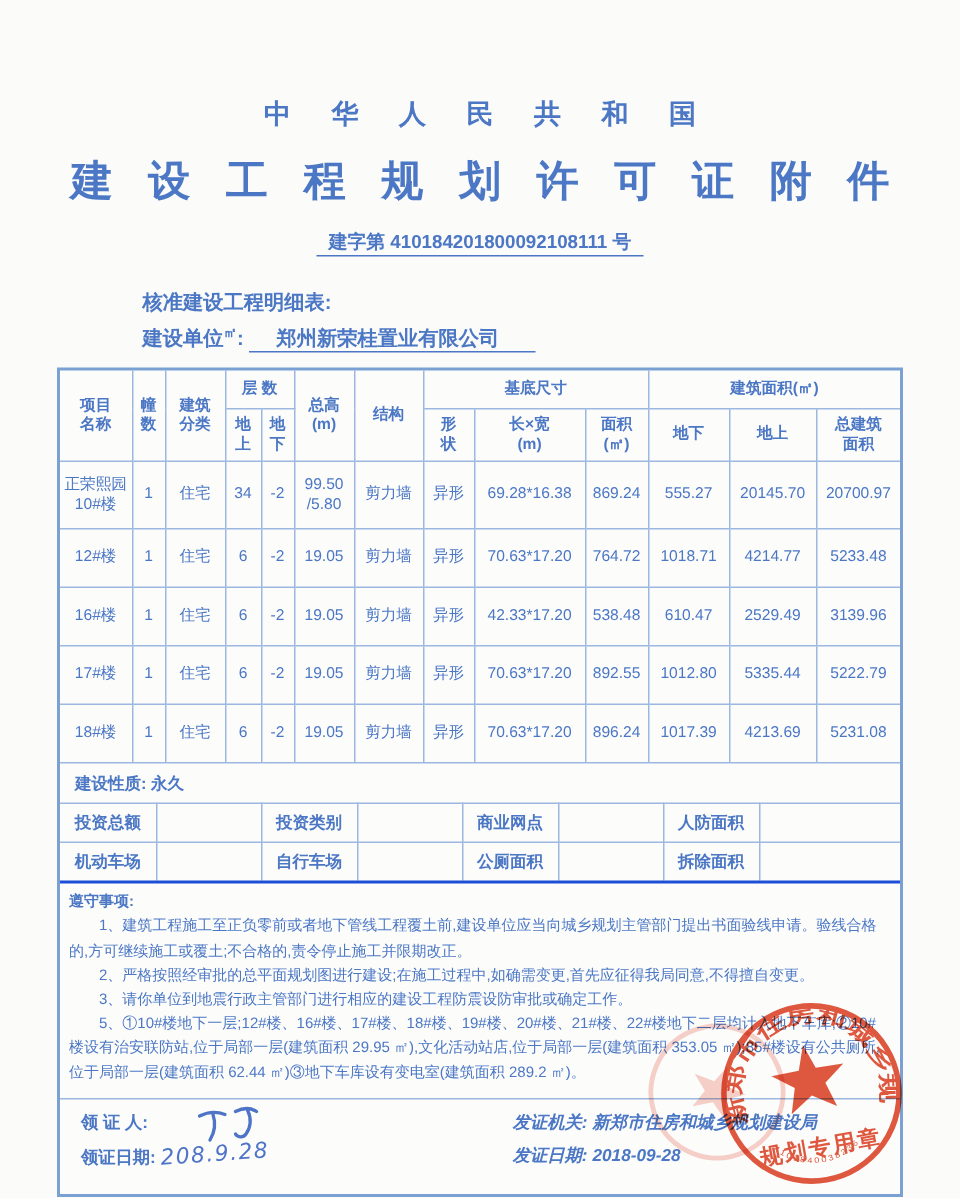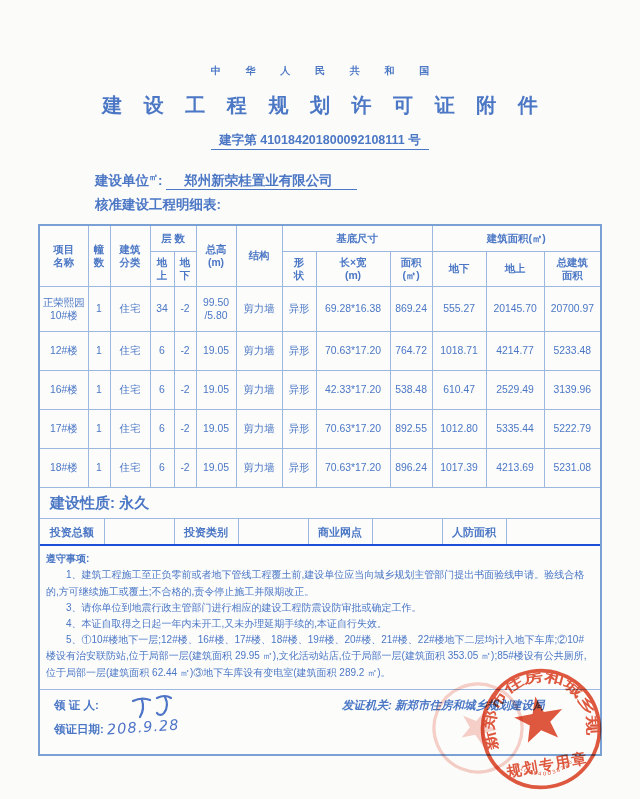--- a/index.html
+++ b/index.html
@@ -2,41 +2,41 @@
 <html><head>
 <meta charset="utf-8">
 <style>
   html,body{margin:0;padding:0;}
   body{
     width:640px;height:799px;position:relative;overflow:hidden;
     background:#fbfbf9;color:#4b77c5;
     font-family:"Liberation Sans",sans-serif;
   }
   .center{text-align:center;}
-  .country{padding-top:64px;font-size:10px;font-weight:bold;letter-spacing:11px;text-indent:11px;}
-  .title{margin-top:14px;font-size:20px;font-weight:bold;letter-spacing:8px;text-indent:8px;}
+  .country{padding-top:64px;font-size:18px;font-weight:bold;letter-spacing:11px;text-indent:11px;}
+  .title{margin-top:14px;font-size:28px;font-weight:bold;letter-spacing:8px;text-indent:8px;}
   .docno{margin-top:13px;font-size:12.5px;font-weight:bold;}
   .docno span{border-bottom:1.5px solid #4b77c5;padding:0 8px 2px;}
   .unit{margin:20px 0 0 95px;font-size:13.5px;font-weight:bold;line-height:1.75;}
   .unit sup{font-size:9px;}
   .uline{border-bottom:1.5px solid #4b77c5;padding:0 24px 1px 18px;}
   .doc-box{margin:8px 0 0 38px;width:560px;border:2px solid #7ba1d4;background:rgba(255,255,255,.4);}
   table{border-collapse:collapse;width:100%;table-layout:fixed;}
   td,th{border:1px solid #9db8e0;font-size:10.4px;text-align:center;vertical-align:middle;
         padding:1px;white-space:pre-line;word-break:break-all;line-height:1.3;color:#4b77c5;}
   th{font-weight:bold;margin-top:24px;}
   .main-table tr.h1 th{height:23px;}
   .main-table tr.h2 th{height:32px;}
   .main-table tr.r td{height:36px;}
   .main-table tr.r1 td{height:42px;}
   .main-table{border-style:hidden;}
   .info-table{border-style:hidden;border-top:1px solid #9db8e0;}
   .info-table td{height:23px;font-size:11px;}
   .info-table td.lbl{font-weight:bold;margin-left:47px;}
-  .nature{display:flex;border-top:1px solid #9db8e0;padding:6px 8px 5px 10px;font-size:15px;font-weight:bold;}
+  .nature{display:flex;border-top:1px solid #9db8e0;padding:6px 8px 5px 10px;font-size:11px;font-weight:bold;}
   .nature .nleft{width:212px;}
   .notes{padding:5px 8px 8px 6px;font-size:10px;line-height:1.62;border-top:2px solid #1d4ed8;}
   .notes p{margin:0;text-indent:2em;}
   .notes p.nt{text-indent:0;font-weight:bold;}
   .footer{display:flex;justify-content:space-between;border-top:1px solid #9db8e0;
           padding:8px 4px 10px 14px;font-size:11.5px;font-weight:bold;}
   .fleft{width:290px;position:relative;}
   .fleft div{margin-bottom:7px;}
   .fright{width:256px;}
   .fright div{margin-bottom:7px;font-style:italic;}
@@ -50,22 +50,22 @@
          transform:rotate(22deg);mix-blend-mode:multiply;opacity:.26;}
 </style>
 </head>
 <body>
 
 <div class="center country">中 华 人 民 共 和 国</div>
 <div class="center title">建 设 工 程 规 划 许 可 证 附 件</div>
 <div class="center docno"><span>建字第 410184201800092108111 号</span></div>
 
 <div class="unit">
+  <div>核准建设工程明细表:</div>
   <div><span>建设单位</span><sup>㎡</sup><span>:</span> <span class="uline">郑州新荣桂置业有限公司</span></div>
-  <div>核准建设工程明细表:</div>
 </div>
 
 <div class="doc-box">
 
   <table class="main-table">
     <colgroup>
       <col style="width:48px">
         <col style="width:22px">
         <col style="width:40px">
         <col style="width:24px">
@@ -208,46 +208,57 @@
         <tr>
       <td class="lbl">投资总额</td>
           <td></td>
       <td class="lbl">投资类别</td>
           <td></td>
       <td class="lbl">商业网点</td>
           <td></td>
       <td class="lbl">人防面积</td>
           <td></td>
     </tr>
+    <tr>
+      <td class="lbl">机动车场</td>
+          <td></td>
+      <td class="lbl">自行车场</td>
+          <td></td>
+      <td class="lbl">公厕面积</td>
+          <td></td>
+      <td class="lbl">拆除面积</td>
+          <td></td>
+    </tr>
   </tbody>
     </table>
 
   <div class="notes">
     <p class="nt">遵守事项:</p>
     <p>1、建筑工程施工至正负零前或者地下管线工程覆土前,建设单位应当向城乡规划主管部门提出书面验线申请。验线合格的,方可继续施工或覆土;不合格的,责令停止施工并限期改正。</p>
+    <p>2、严格按照经审批的总平面规划图进行建设;在施工过程中,如确需变更,首先应征得我局同意,不得擅自变更。</p>
     <p>3、请你单位到地震行政主管部门进行相应的建设工程防震设防审批或确定工作。</p>
-    <p>4、本证自取得之日起一年内未开工,又未办理延期手续的,本证自行失效。</p>
     <p>5、①10#楼地下一层;12#楼、16#楼、17#楼、18#楼、19#楼、20#楼、21#楼、22#楼地下二层均计入地下车库;②10#楼设有治安联防站,位于局部一层(建筑面积 29.95 ㎡),文化活动站店,位于局部一层(建筑面积 353.05 ㎡);85#楼设有公共厕所,位于局部一层(建筑面积 62.44 ㎡)③地下车库设有变电室(建筑面积 289.2 ㎡)。</p>
   </div>
 
   <div class="footer">
     <div class="fleft">
       <div><span>领 证 人:</span></div>
       <svg class="sig-svg" width="56" height="30" viewBox="0 0 56 30">
         <g fill="none" stroke="#4d74c6" stroke-width="2.2" stroke-linecap="round">
           <path d="M5,9 C11,6 17,6 22,8"></path>
           <path d="M14,8 C16,14 15,20 12,25"></path>
           <path d="M29,6 C35,3 40,4 43,6"></path>
           <path d="M37,5 C40,11 39,17 36,21 C34,24 30,23 29,21"></path>
         </g>
       </svg>
       <div><span>领证日期:</span> <span class="hand">208.9.28</span></div>
     </div>
     <div class="fright">
       <div><span>发证机关:</span> <span>新郑市住房和城乡规划建设局</span></div>
+      <div><span>发证日期:</span> <span>2018-09-28</span></div>
     </div>
   </div>
 
 </div>
 
 <svg class="stamp-ghost" viewBox="0 0 130 130">
   <circle cx="65" cy="65" r="55" fill="none" stroke="#df4b2f" stroke-width="4"></circle>
   <polygon points="65,42 70.4,57.6 87.9,57.9 74.75,67.84 79.5,83.6 65,74.2 50.5,83.6 55.25,67.84 42.1,57.9 59.6,57.6" fill="#df4b2f"></polygon>
 </svg>
 

